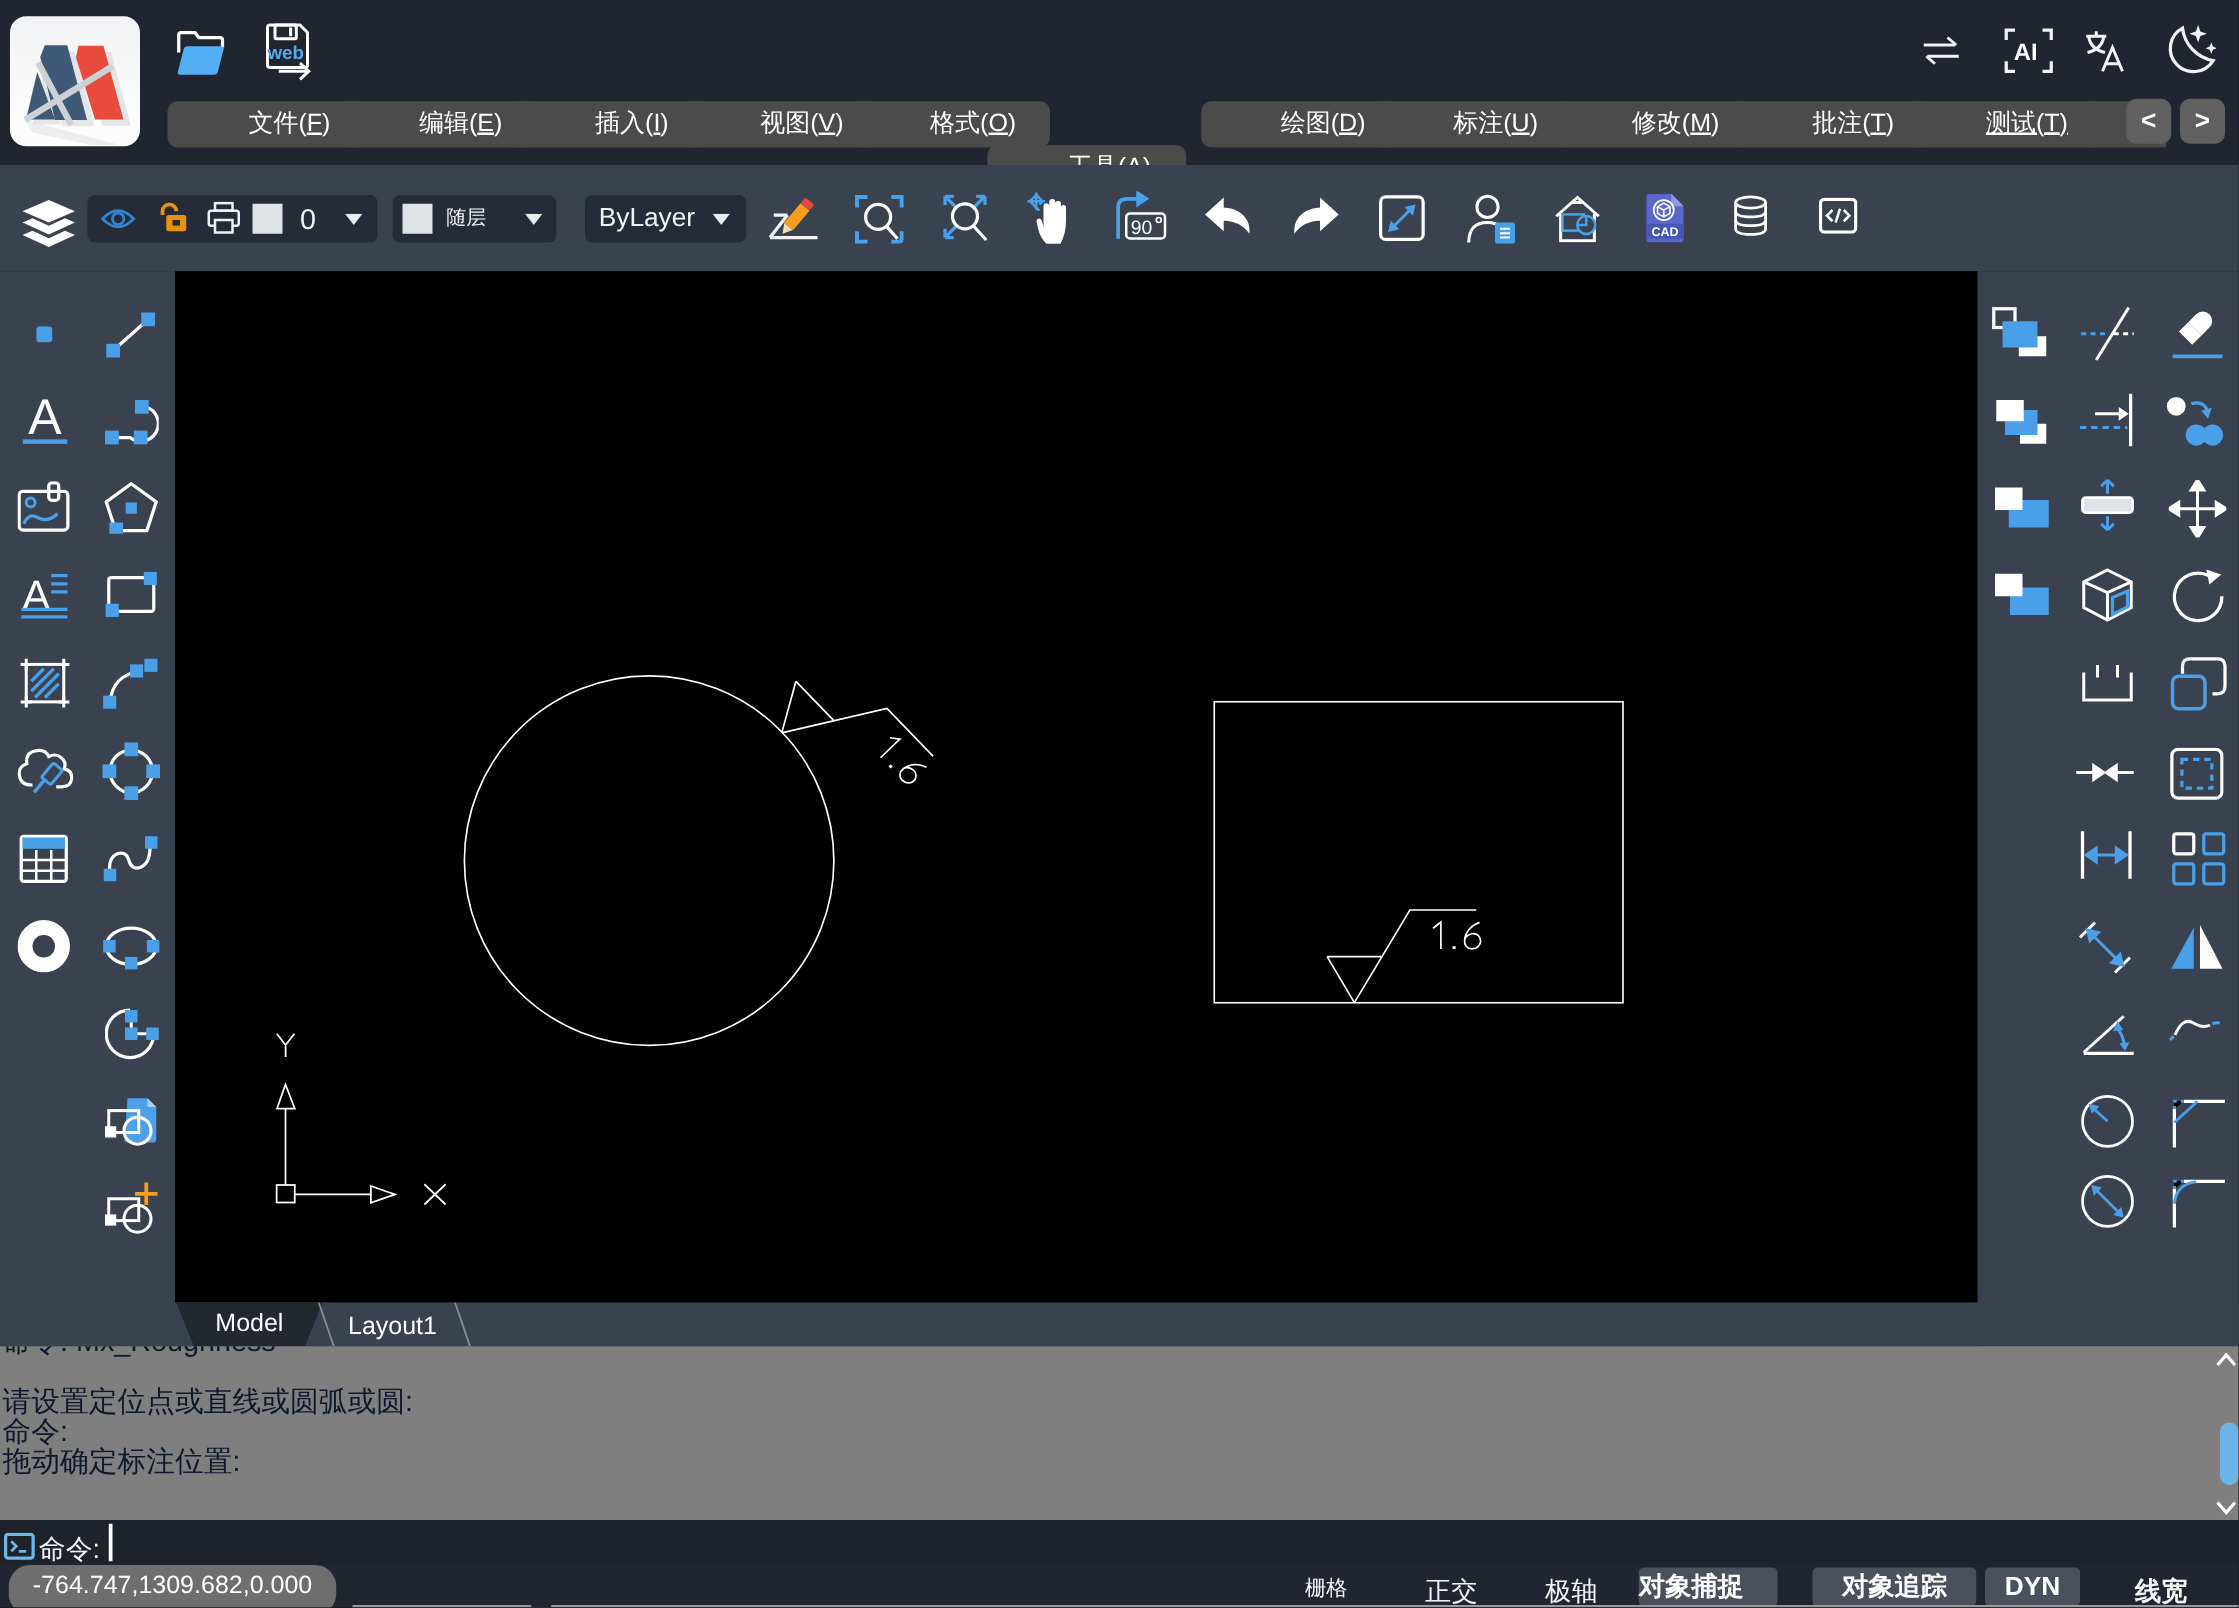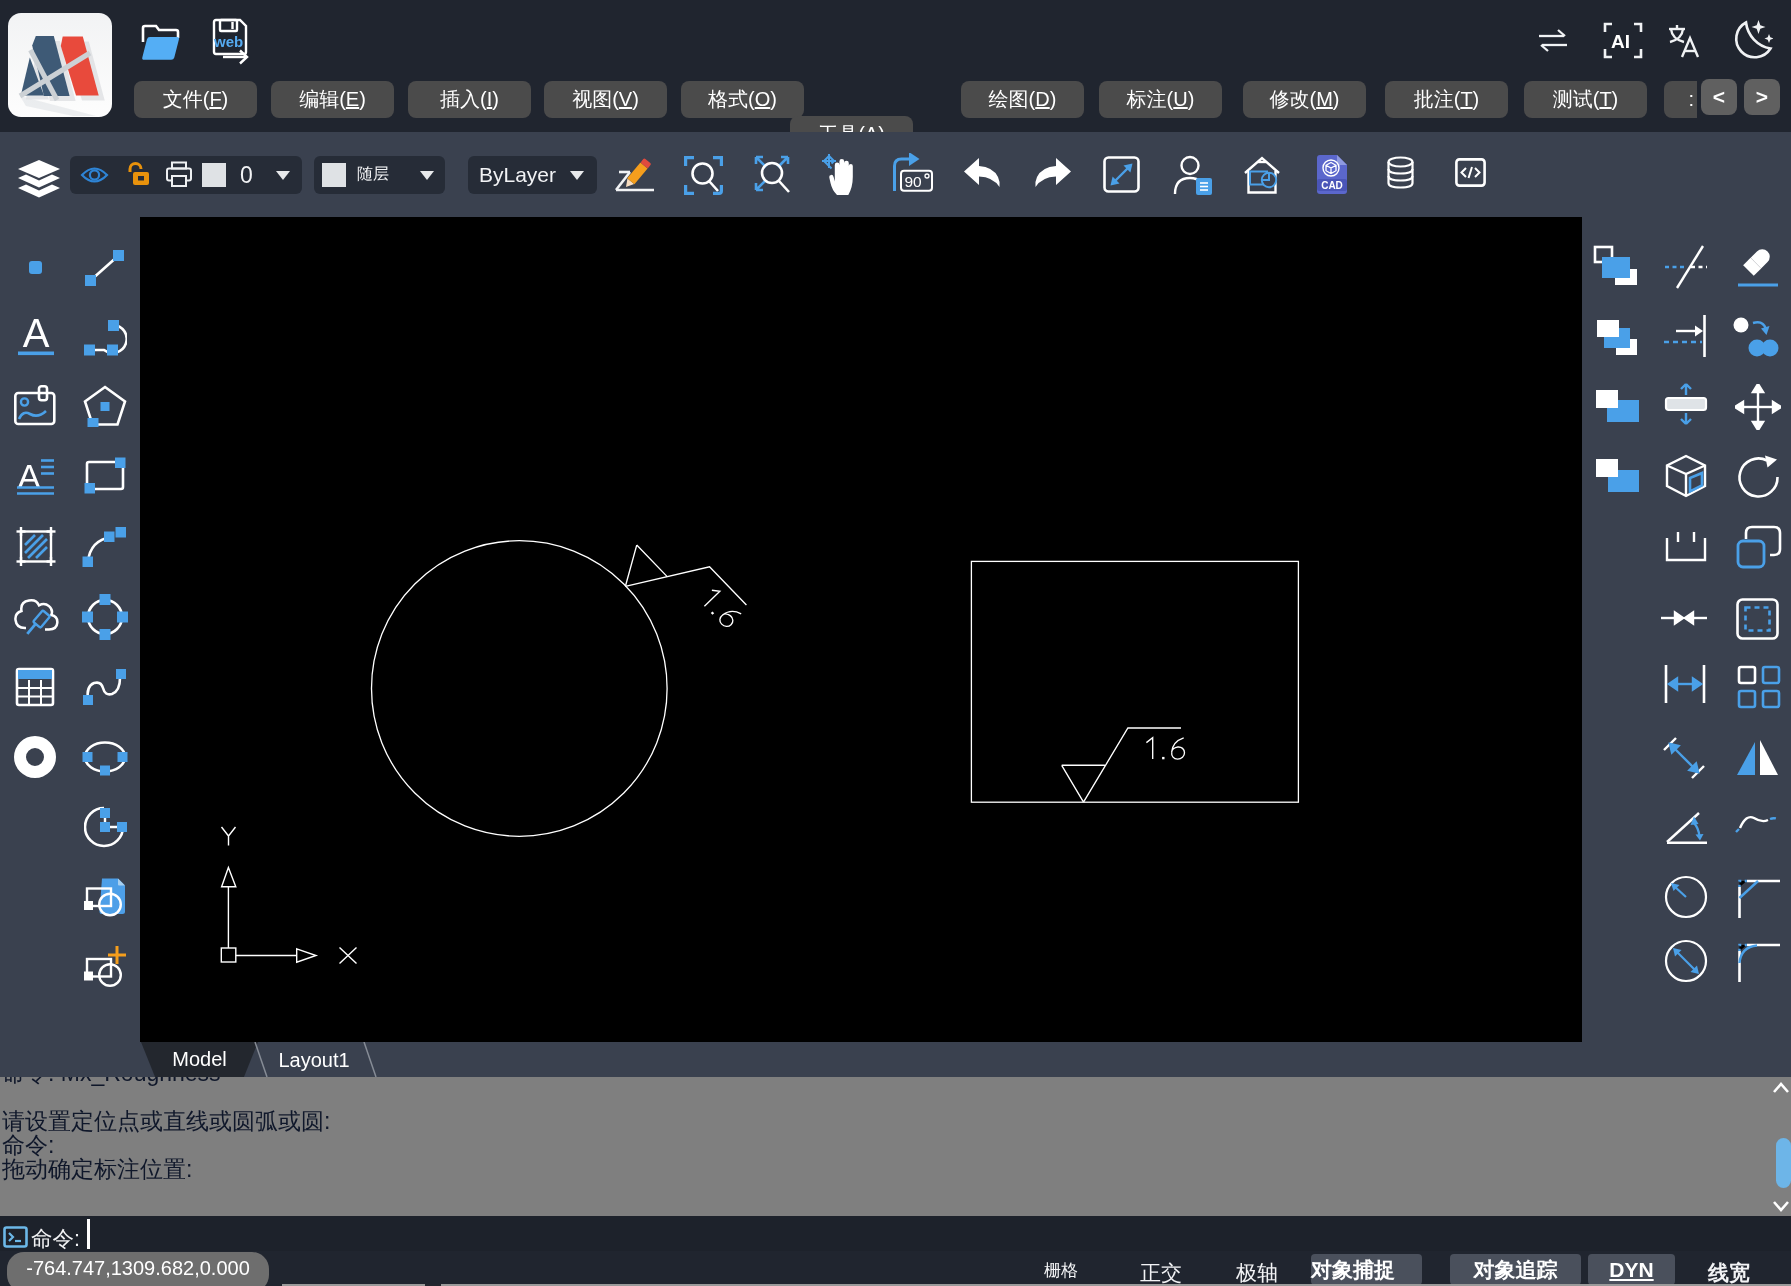--- a/index.html
+++ b/index.html
@@ -1,20 +1,20 @@
 <!DOCTYPE html>
 <html><head>
 <meta charset="utf-8">
 <style>
   html,body{margin:0;padding:0;background:#20252f;}
   #root{position:relative;width:1791px;height:1286px;overflow:hidden;
         font-family:"Liberation Sans",sans-serif;background:#20252f;}
   .abs{position:absolute;}
   .menu-btn{position:absolute;top:81px;width:123px;height:37px;background:#4b4b4b;
-    border-radius:8px;color:#fff;font-size:20px;line-height:37px;text-align:center;}
+    border-radius:8px;color:#fff;font-size:20px;line-height:37px;text-align:center;padding-left:36px;}
   .menu-btn u{text-decoration:underline;}
   .navbtn{position:absolute;top:79px;width:36px;height:36px;background:#606060;
     border-radius:8px;color:#fff;font-size:21px;font-weight:bold;line-height:36px;text-align:center;}
   .grp{position:absolute;top:156px;height:38px;background:#262c37;border-radius:6px;}
   .swatch{position:absolute;width:24px;height:24px;background:#dfe2e5;top:7px;}
   .wtxt{color:#f2f3f5;}
   svg{display:block;}
   .icon{position:absolute;}
 </style>
 </head>
@@ -100,21 +100,21 @@
   <div class="menu-btn" style="left:134px;">文件(<u>F</u>)</div>
   <div class="menu-btn" style="left:271px;">编辑(<u>E</u>)</div>
   <div class="menu-btn" style="left:408px;">插入(<u>I</u>)</div>
   <div class="menu-btn" style="left:544px;">视图(<u>V</u>)</div>
   <div class="menu-btn" style="left:681px;">格式(<u>O</u>)</div>
   <div class="menu-btn" style="left:790px;margin-top:35px;">工具(<u>A</u>)</div>
   <div class="menu-btn" style="left:961px;">绘图(<u>D</u>)</div>
   <div class="menu-btn" style="left:1099px;">标注(<u>U</u>)</div>
   <div class="menu-btn" style="left:1243px;">修改(<u>M</u>)</div>
   <div class="menu-btn" style="left:1385px;">批注(<u>T</u>)</div>
-  <div class="menu-btn" style="left:1524px;">测试(<u>T</u>)</div>
+  <div class="menu-btn" style="left:1524px;text-decoration:underline;">测试(<u>T</u>)</div>
   <div class="menu-btn" style="left:1664px;width:30px;border-radius:8px 0 0 8px;text-align:right;padding-right:3px;">:</div>
   <div class="navbtn" style="left:1701px;">&lt;</div>
   <div class="navbtn" style="left:1744px;">&gt;</div>
 
   <div class="abs" style="left:0;top:132px;width:1791px;height:85px;background:#3a414f;"></div>
 
   <svg class="icon" style="left:16px;top:158px;" width="46" height="44" viewBox="0 0 46 44">
     <polygon points="23,2 44,11 23,20 2,11" fill="#fff"></polygon>
     <polygon points="2,20 10,16.5 23,22.5 36,16.5 44,20 23,29.5" fill="#fff"></polygon>
     <polygon points="2,30 10,26.5 23,32.5 36,26.5 44,30 23,39.5" fill="#fff"></polygon>
@@ -618,19 +618,19 @@
   <div class="abs" style="left:0;top:1251px;width:1791px;height:35px;background:#20252f;z-index:2;"></div>
   <div class="abs" style="left:7px;top:1252px;width:262px;height:40px;background:#6e6e6e;border-radius:17px;
        color:#fff;font-size:20px;text-align:center;line-height:33px;z-index:3;">-764.747,1309.682,0.000</div>
   <div class="abs wtxt" style="left:1044px;top:1259px;font-size:17px;z-index:3;">栅格</div>
   <div class="abs wtxt" style="left:1140px;top:1259px;font-size:21px;z-index:3;">正交</div>
   <div class="abs wtxt" style="left:1236px;top:1259px;font-size:21px;z-index:3;">极轴</div>
   <div class="abs" style="left:1311px;top:1254px;width:111px;height:31px;background:#4a505c;border-radius:4px;
        color:#fff;font-size:21px;font-weight:bold;line-height:31px;z-index:3;">对象捕捉</div>
   <div class="abs" style="left:1450px;top:1254px;width:131px;height:31px;background:#4a505c;border-radius:4px;
        color:#fff;font-size:21px;font-weight:bold;text-align:center;line-height:31px;z-index:3;">对象追踪</div>
-  <div class="abs" style="left:1588px;top:1254px;width:87px;height:31px;background:#4a505c;border-radius:4px;
-       color:#fff;font-size:21px;font-weight:bold;text-align:center;line-height:31px;z-index:3;text-decoration:underline;">DYN</div>
+  <div class="abs" style="left:1588px;top:1254px;width:76px;height:31px;background:#4a505c;border-radius:4px;
+       color:#fff;font-size:21px;font-weight:bold;text-align:center;line-height:31px;z-index:3;">DYN</div>
   <div class="abs wtxt" style="left:1708px;top:1259px;font-size:21px;font-weight:bold;z-index:3;">线宽</div>
   <div class="abs" style="left:282px;top:1284px;width:1509px;height:2px;background:#9a9a9a;z-index:4;"></div>
   <div class="abs" style="left:425px;top:1284px;width:16px;height:2px;background:#23272f;z-index:5;"></div>
 
 </div>
 
 </body></html>

